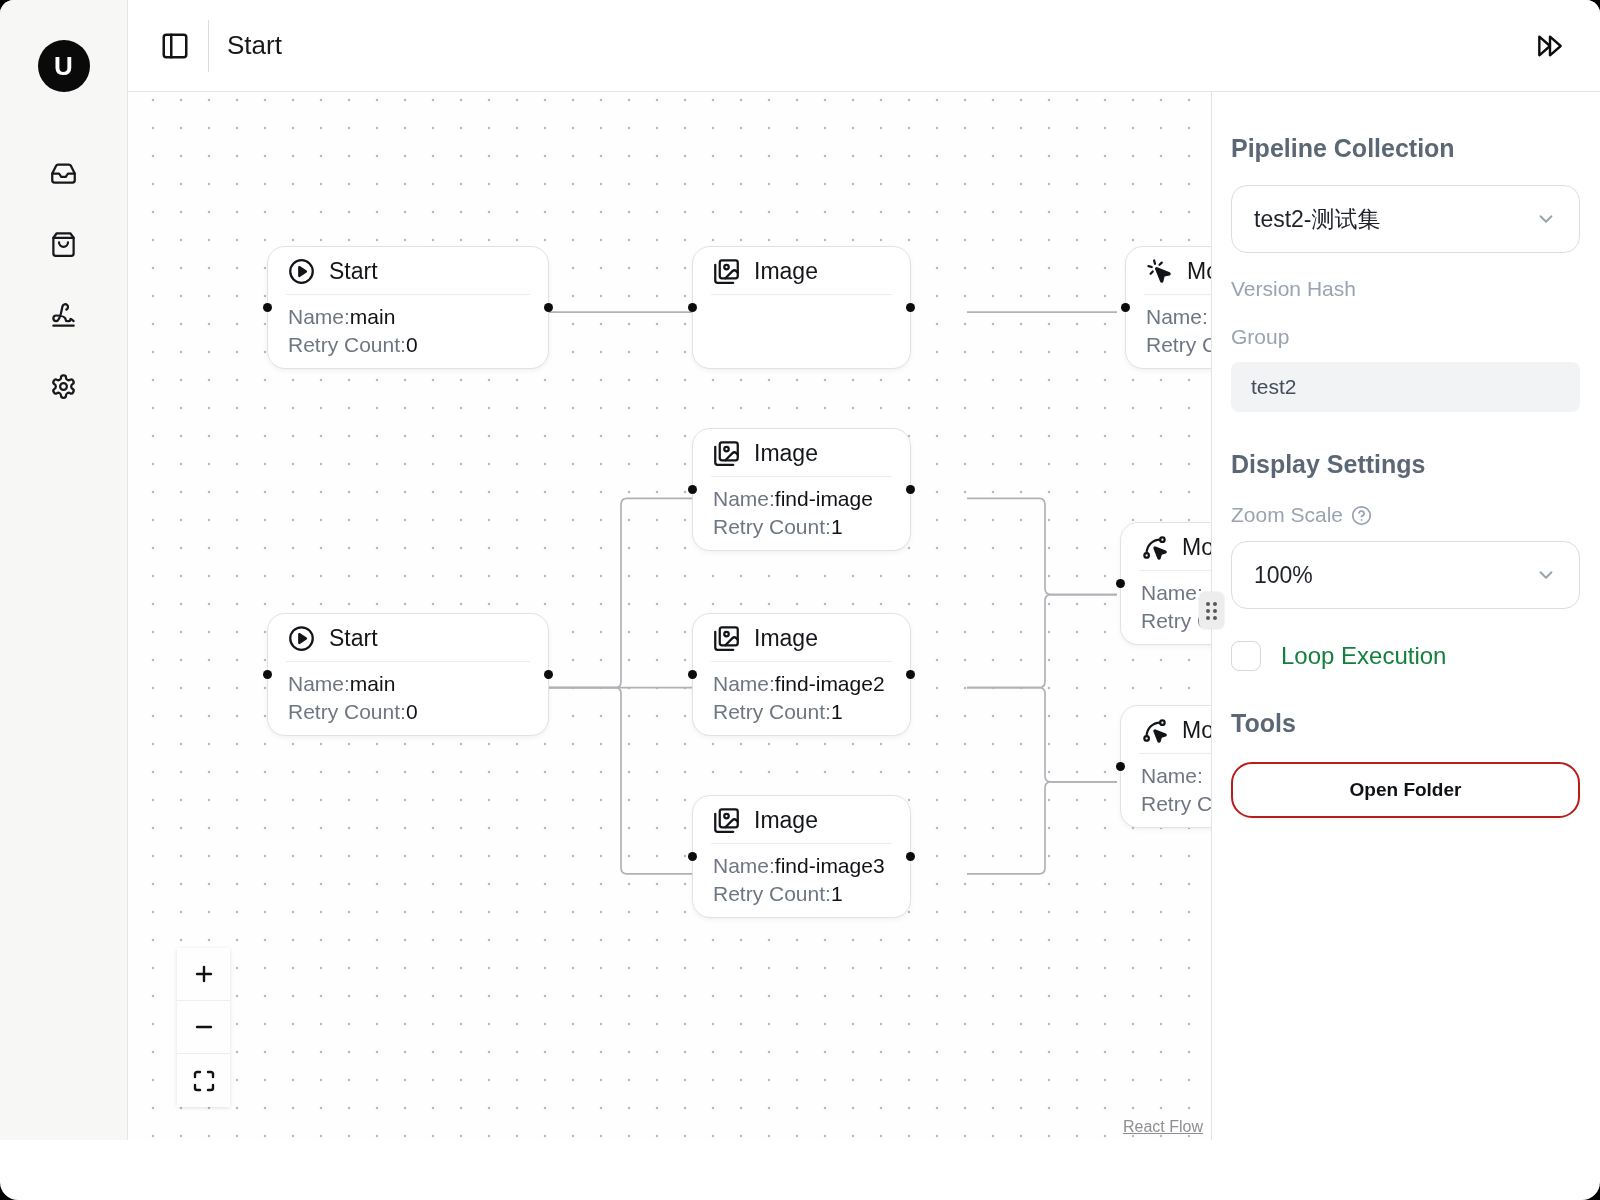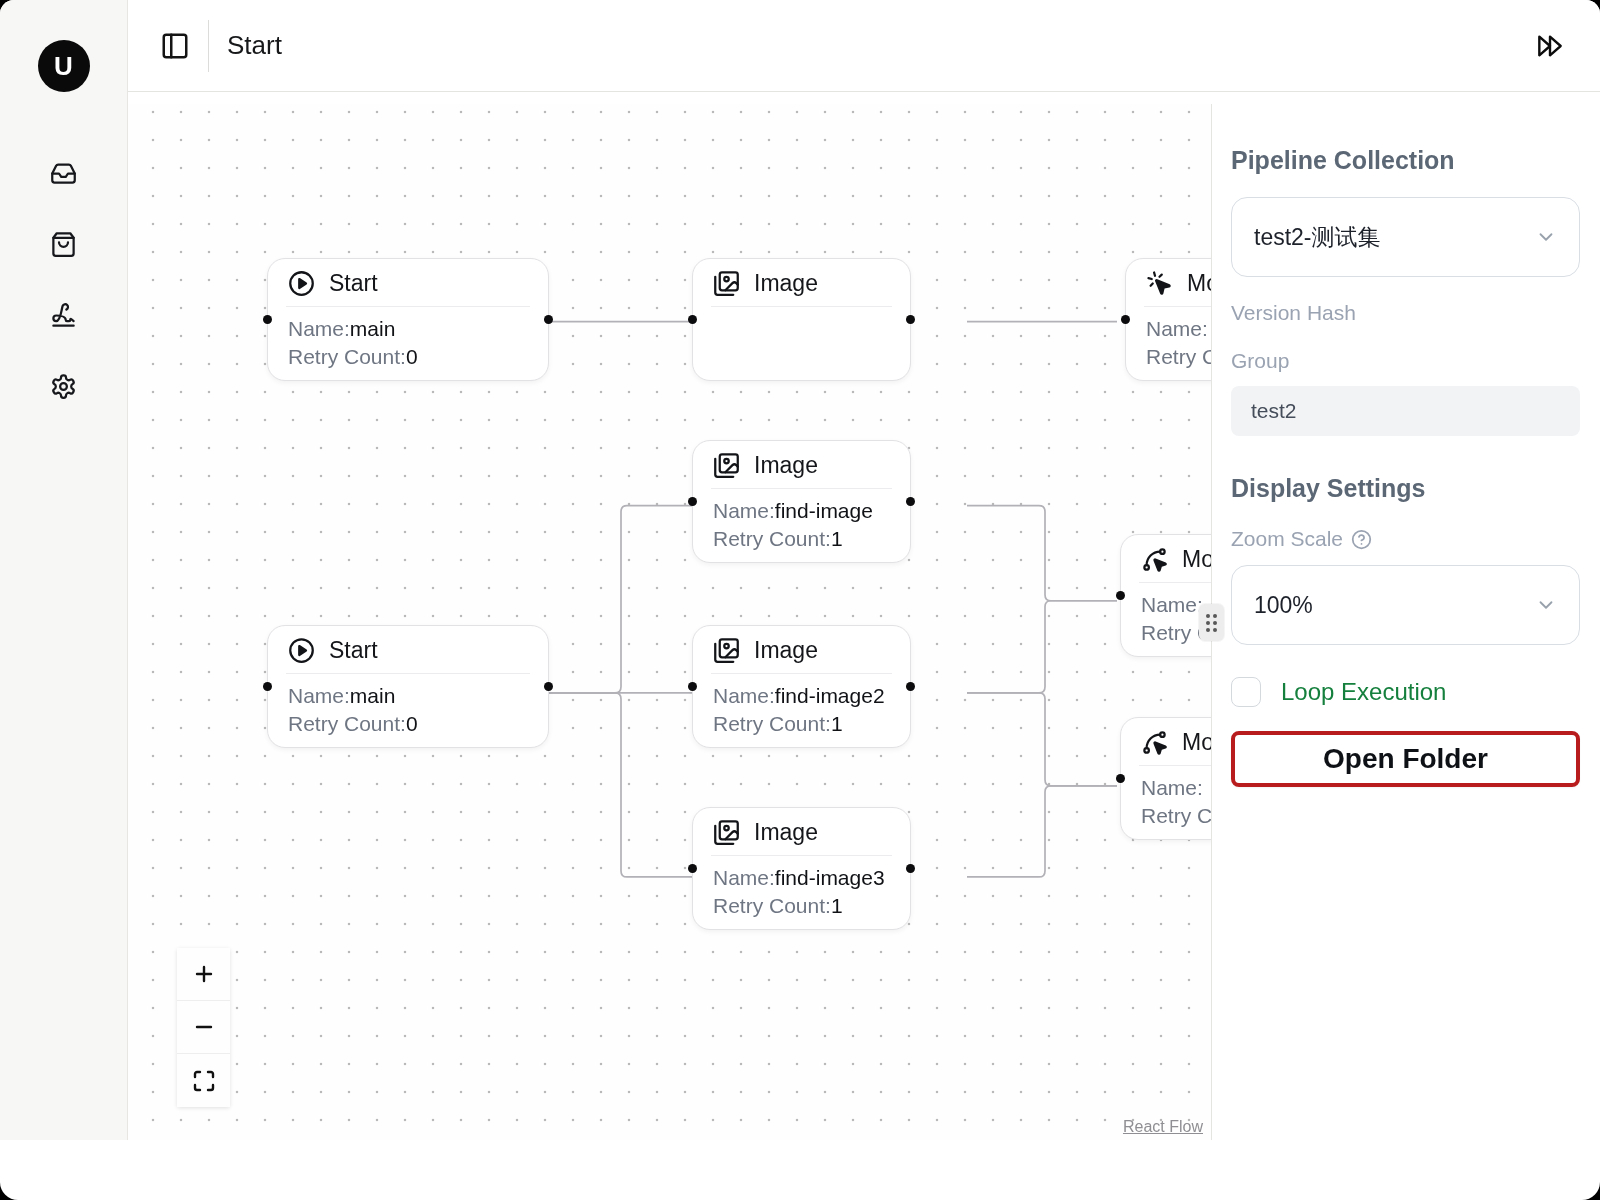--- a/index.html
+++ b/index.html
@@ -15,21 +15,21 @@
   .light.green { background:#28c840; }
   .win-title { margin-left:28px; font-size:23px; font-weight:700; color:#5f5f5f; letter-spacing:.2px; }
 
   
   .main { display:flex; height:1140px; }
   .sidebar { width:128px; background:#f7f7f5; border-right:1px solid #e7e6e3; display:flex; flex-direction:column; align-items:center; flex:none; }
   .avatar { width:52px; height:52px; border-radius:50%; background:#0a0a0a; color:#fff; display:flex; align-items:center; justify-content:center; font-size:26px; font-weight:700; margin-top:40px; }
   .side-icons { display:flex; flex-direction:column; gap:44px; margin-top:68px; }
   .side-icons .sicon { width:27px; height:27px; color:#16181c; cursor:pointer; }
 
-  .content { flex:1; display:flex; flex-direction:column; min-width:0;gap:12px; }
+  .content { flex:1; display:flex; flex-direction:column; min-width:0; }
   .toolbar { height:92px; background:#fff; border-bottom:1px solid #e4e4e1; display:flex; align-items:center; position:relative; }
   .tb-toggle { width:30px; height:30px; color:#141414; margin-left:32px; cursor:pointer; }
   .tb-divider { width:1px; height:52px; background:#dcdcda; margin-left:18px; }
   .tb-title { margin-left:18px; font-size:26px; color:#17181a; font-weight:500; }
   .tb-run { width:32px; height:32px; color:#0c0c0c; position:absolute; right:34px; top:30px; cursor:pointer; }
 
   .workspace { position:relative; flex:1; display:flex; min-height:0; }
 
   
   .canvas { position:relative; flex:1; min-width:0; background:#fefefe; overflow:hidden;
@@ -54,30 +54,30 @@
   
   .rf-controls { position:absolute; left:49px; bottom:33px; width:53px; background:#fefefe; box-shadow:0 1px 4px rgba(0,0,0,.12); border-radius:3px; display:flex; flex-direction:column; }
   .rf-btn { width:53px; height:53px; display:flex; align-items:center; justify-content:center; background:#fefefe; border:none; border-bottom:1px solid #eeeeee; cursor:pointer; }
   .rf-btn:last-child { border-bottom:none; }
   .rf-btn .cicon { width:24px; height:24px; color:#111; }
   .rf-attribution { position:absolute; right:8px; bottom:4px; font-size:16px; color:#8f8f93; cursor:pointer;text-decoration:underline; }
 
   
   .panel { width:389px; flex:none; background:#fff; border-left:1px solid #e4e4e1; padding:42px 20px 0 19px; position:relative; }
   .p-heading { font-size:25px; font-weight:700; color:#5c6775; }
-  .p-select { margin-top:22px; height:80px; border:1px solid #d9dee4; border-radius:16px; display:flex; align-items:center; padding:0 22px; cursor:pointer; background:#fff; }
+  .p-select { margin-top:22px; height:68px; border:1px solid #d9dee4; border-radius:16px; display:flex; align-items:center; padding:0 22px; cursor:pointer; background:#fff; }
   .p-select .sel-text { font-size:23px; color:#1d212a; flex:1; }
   .chev { width:22px; height:22px; color:#98a1ac; flex:none; }
   .p-label { margin-top:24px; font-size:21px; color:#9aa3b2; display:flex; align-items:center; gap:8px; }
   .p-field { margin-top:13px; height:50px; background:#f2f3f5; border-radius:8px; display:flex; align-items:center; padding:0 20px; font-size:21px; color:#454d5a; }
   .help { width:21px; height:21px; color:#9aa3b2; cursor:pointer; }
   .check-row { margin-top:32px; display:flex; align-items:center; gap:20px; }
   .checkbox { width:30px; height:30px; border:1.5px solid #d4d9de; border-radius:8px; background:#fff; cursor:pointer; flex:none; }
   .check-label { font-size:24px; font-weight:400; color:#15803d; }
-  .p-button { margin-top:24px; width:100%; height:56px; background:#fff; border:4px solid #b91c1c; border-radius:8px; box-shadow:0 1px 2px rgba(0,0,0,.05); font-size:28px; font-weight:600; color:#0e1116; cursor:pointer; font-family:"Liberation Sans", sans-serif; }
+  .p-button { margin-top:24px; width:100%; height:56px; background:#fff; border:2px solid #b91c1c; border-radius:21px; box-shadow:0 1px 2px rgba(0,0,0,.05); font-size:19px; font-weight:600; color:#0e1116; cursor:pointer; font-family:"Liberation Sans", sans-serif; }
   .gap-lg { margin-top:38px; }
 
   
   .grip { position:absolute; left:1071px; top:500px; width:25px; height:37px; background:#ededed; border-radius:6px; box-shadow:0 0 0 1px rgba(0,0,0,.04); display:flex; align-items:center; justify-content:center; cursor:col-resize; z-index:6; }
   .grip-dots { display:grid; grid-template-columns:4px 4px; grid-auto-rows:4px; gap:3px; }
   .grip-dots i { width:4px; height:4px; border-radius:50%; background:#585858; }
 </style>
 </head>
 <body>
 
@@ -393,20 +393,21 @@
             <svg class="chev">
                 <use href="#i-chevron-down"></use>
               </svg>
           </div>
 
           <div class="check-row">
             <span class="checkbox"></span>
             <span class="check-label">Loop Execution</span>
           </div>
 
+          <div class="p-heading gap-lg">Tools</div>
           <button class="p-button">Open Folder</button>
         </div>
 
         <div class="grip">
           <span class="grip-dots">
               <i></i>
               <i></i>
               <i></i>
               <i></i>
               <i></i>

